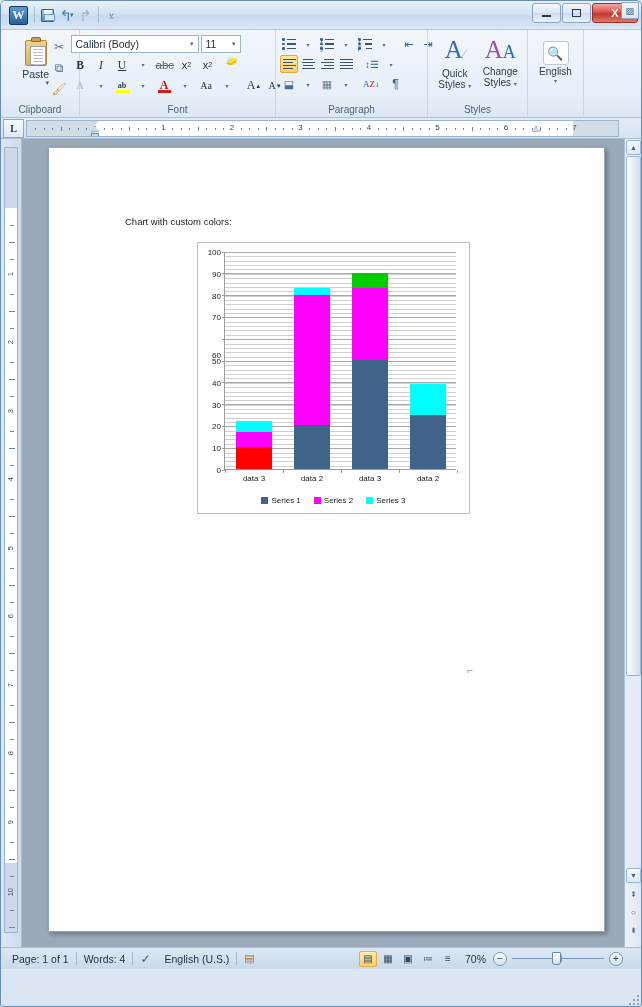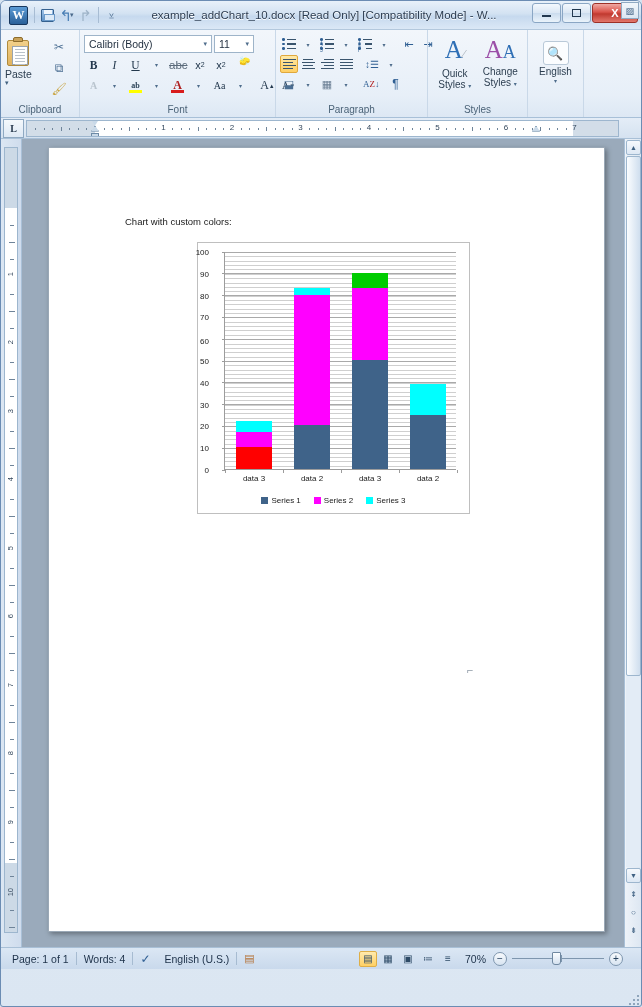--- a/index.html
+++ b/index.html
@@ -117,37 +117,37 @@
   .group { position: relative; padding: 3px 4px 0; display:flex; flex-direction:column; }
   .group + .group { border-left: 1px solid #c9d8e8; }
   .group-body { flex:1; display:flex; align-items:flex-start; padding-top:2px; }
   .group-label {
     text-align:center; font-size: 10px; color:#4b6378;
     padding-bottom: 2px; position: relative;
   }
 
   
   .g-clipboard { width: 78px; }
-  .paste-btn { width:44px; display:flex; flex-direction:column; align-items:flex-start; padding-top:2px; }
+  .paste-btn { width:44px; display:flex; flex-direction:column; align-items:flex-end; padding-top:2px; }
   .clip-ico { width:26px; height:30px; position:relative; }
   .clip-board {
     position:absolute; left:2px; top:3px; width:22px; height:26px;
     background: linear-gradient(180deg,#f2d08a 0%,#e0b35f 100%);
     border:1px solid #b08a3c; border-radius:2px;
   }
   .clip-clip { position:absolute; left:8px; top:0px; width:10px; height:5px; background:#c9a35a; border:1px solid #8d6c2c; border-radius:2px 2px 0 0; }
   .clip-page { position:absolute; left:7px; top:9px; width:16px; height:19px; background:#fff; border:1px solid #9aa4ae; }
   .clip-page i { display:block; height:1px; background:#b9c2cb; margin:2px 2px 0; }
   .pastelbl { font-size:10.5px; color:#2c3e50; margin-top:1px; }
   .small-caret { font-size:7px; color:#41617f; line-height:6px; }
   .clip-side { display:flex; flex-direction:column; gap:3px; padding-top:3px; }
   .cs-btn { width:20px; height:18px; display:flex; align-items:center; justify-content:center; font-size:12px; color:#4b6e92; }
 
   
-  .g-font { width: 196px; }
+  .g-font { width: 196px; align-items: center; }
   .font-row { display:flex; align-items:center; gap:2px; margin-bottom:2px; }
   .fname-box, .fsize-box {
     height:18px; border:1px solid #9eb4c9; background:#fff;
     display:flex; align-items:center; font-size:10.5px; color:#1f2d3d;
     padding: 0 2px 0 4px;
   }
   .fname-box { width:128px; }
   .fsize-box { width:40px; }
   .fbox-caret { margin-left:auto; font-size:7px; color:#4f6d8c; padding-right:2px; }
   .fbtn {
@@ -286,21 +286,21 @@
     border-left: 1px solid #9c9c9c;
     border-bottom: 1px solid #9c9c9c;
     background-image: repeating-linear-gradient(
       to bottom, #cfcfcf 0px, #cfcfcf 1px, #ffffff 1px, #ffffff 4.36px
     );
   }
   .major-line {
     position: absolute; left: 0; right: 0; height: 1px; background: #a9a9a9;
   }
   .ylabel {
-    position: absolute; right: 100%; margin-right: 16px;
+    position: absolute; right: 100%; margin-right: 4px;
     font-size: 8px; color: #1a1a1a; transform: translateY(-50%);
     white-space: nowrap;
   }
   .ytick { position:absolute; left:-3px; width:3px; height:1px; background:#9c9c9c; }
   .bar-col { position: absolute; bottom: 0; display: flex; flex-direction: column-reverse; }
   .seg { width: 100%; }
   .xlabel {
     position: absolute; top: 100%; margin-top: 5px;
     font-size: 8px; color:#1a1a1a; width: 60px; text-align:center;
     transform: translateX(-50%);
@@ -389,21 +389,20 @@
       <span class="arrow-undo">↰</span>
       <span class="tiny-caret">▾</span>
     </div>
     <div class="qat-btn">
       <span class="arrow-redo">↱</span>
     </div>
     <div class="qat-sep"></div>
     <div class="qat-btn">
       <span class="qat-dd">⩣</span>
     </div>
-    <div class="title-text">example_addChart_10.docx [Read Only] [Compatibility Mode] - W...</div>
     <div class="winbtns">
       <div class="wb">
         <span class="min-glyph"></span>
       </div>
       <div class="wb">
         <span class="max-glyph"></span>
       </div>
       <div class="wb close">X</div>
     </div>
   </div>
@@ -828,21 +827,21 @@
                 <div class="major-line" style="top: 152.1px;"></div>
                 <div class="ylabel" style="top: 152.6px;">30</div>
                 <div class="ytick" style="top: 152.1px;"></div>
                 <div class="major-line" style="top: 130.3px;"></div>
                 <div class="ylabel" style="top: 130.8px;">40</div>
                 <div class="ytick" style="top: 130.3px;"></div>
                 <div class="major-line" style="top: 108.5px;"></div>
                 <div class="ylabel" style="top: 109px;">50</div>
                 <div class="ytick" style="top: 108.5px;"></div>
                 <div class="major-line" style="top: 86.7px;"></div>
-                <div class="ylabel" style="top: 89px;">60</div>
+                <div class="ylabel" style="top: 103px;">60</div>
                 <div class="ytick" style="top: 86.7px;"></div>
                 <div class="major-line" style="top: 64.9px;"></div>
                 <div class="ylabel" style="top: 65.4px;">70</div>
                 <div class="ytick" style="top: 64.9px;"></div>
                 <div class="major-line" style="top: 43.1px;"></div>
                 <div class="ylabel" style="top: 43.6px;">80</div>
                 <div class="ytick" style="top: 43.1px;"></div>
                 <div class="major-line" style="top: 21.3px;"></div>
                 <div class="ylabel" style="top: 21.8px;">90</div>
                 <div class="ytick" style="top: 21.3px;"></div>

